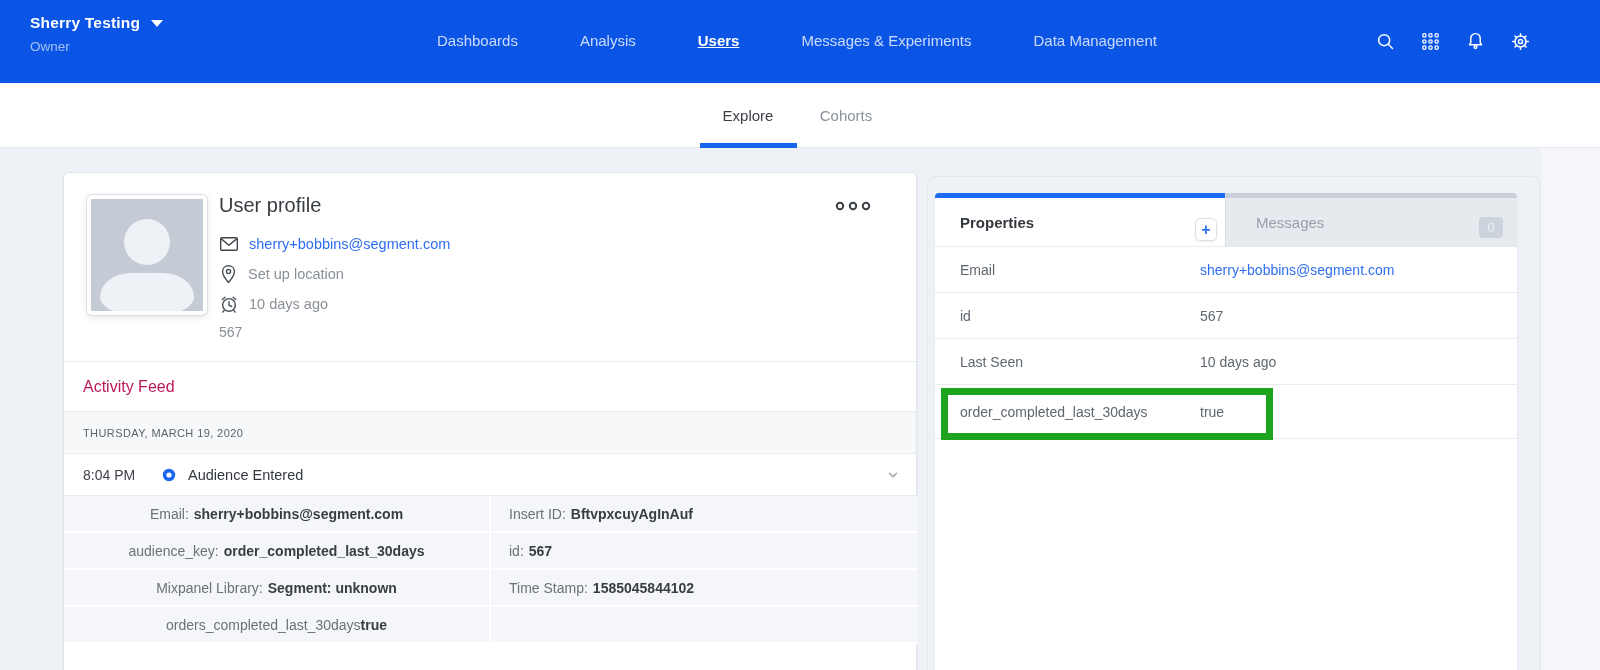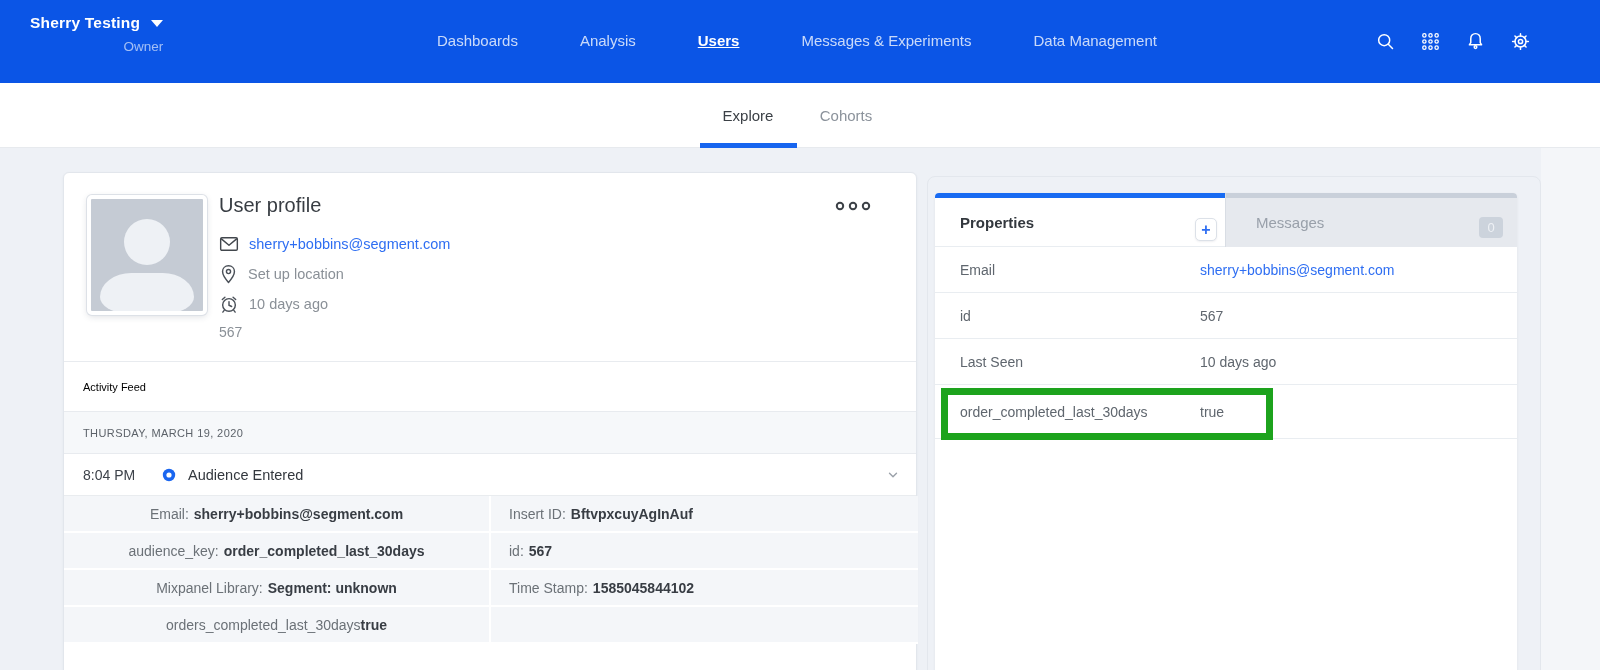--- a/index.html
+++ b/index.html
@@ -6,21 +6,21 @@
   html,body { width:1600px; height:670px; }
   body { font-family:"Liberation Sans", sans-serif; background:#eef1f6; }
   .screen { position:relative; width:1600px; height:670px; overflow:hidden; background:#eef1f6; }
 
   
   .topbar { position:absolute; left:0; top:0; width:1600px; height:83px; background:#0b55e6; }
   .brand { position:absolute; left:30px; top:14px; color:#fff; }
   .brand-row { display:flex; align-items:center; gap:11px; cursor:pointer; }
   .brand-name { font-size:15.5px; font-weight:bold; letter-spacing:.2px; }
   .caret-down { width:0; height:0; border-left:6px solid transparent; border-right:6px solid transparent; border-top:7px solid #ffffff; }
-  .brand-role { margin-top:7px; font-size:13.5px; color:rgba(255,255,255,.62);text-align:right; }
+  .brand-role { margin-top:7px; font-size:13.5px; color:rgba(255,255,255,.62); }
   .topnav { position:absolute; left:437px; top:0; height:81px; display:flex; align-items:center; gap:62px; }
   .topnav-item { font-size:15px; color:rgba(255,255,255,.78); cursor:pointer; white-space:nowrap; }
   .topnav-item.active { color:#ffffff; font-weight:bold;text-decoration:underline; }
   .top-icons { position:absolute; right:69px; top:0; height:83px; display:flex; align-items:center; gap:24px; }
   .top-icons svg { display:block; cursor:pointer; }
 
   
   .subtabs { position:absolute; left:0; top:83px; width:1600px; height:65px; background:#fff; border-bottom:1px solid #e7eaee; }
   .subtab { position:absolute; top:0; height:65px; width:96px; display:flex; align-items:center; justify-content:center; font-size:15px; cursor:pointer; }
   .subtab.explore { left:700px; color:#3b4046; }
@@ -36,21 +36,21 @@
   .profile-info { position:absolute; left:155px; top:21px; }
   .profile-title { font-size:20px; font-weight:500; color:#383d43; }
   .profile-row { display:flex; align-items:center; gap:10px; height:30px; margin-top:0; }
   .profile-rows { margin-top:12px; }
   .profile-row .ptext { font-size:14.5px; }
   .ptext.link { color:#2e6ef2; cursor:pointer; }
   .ptext.muted { color:#8a9097; }
   .profile-id { margin-top:5px; font-size:14px; color:#8a9097; }
   .ellipsis-btn { position:absolute; right:45px; top:28px; display:flex; gap:3px; cursor:pointer; }
   .section-divider { border-top:1px solid #e8ebef; }
-  .activity-header { height:49px; display:flex; align-items:center; padding-left:19px; font-size:11px; color:#000000; }
+  .activity-header { height:49px; display:flex; align-items:center; padding-left:19px; font-size:16px; color:#be185d; }
   .date-row { height:43px; background:#f6f8fa; border-top:1px solid #e8ebef; border-bottom:1px solid #e8ebef; display:flex; align-items:center; padding-left:19px; font-size:11px; font-weight:normal; letter-spacing:.4px; color:#5c6269; }
   .event-row { height:42px; display:flex; align-items:center; padding:0 16px 0 19px; border-bottom:1px solid #e9ecef; cursor:pointer; }
   .event-time { font-size:14px; color:#3d424a; width:62px; }
   .event-dot { margin-left:17px; }
   .event-name { margin-left:12px; font-size:14.5px; color:#33383e; }
   .event-chevron { margin-left:auto; }
   .event-props { display:grid; grid-template-columns:427px 427px; }
   .pcell { background:#f4f6f9; height:37px; display:flex; align-items:center; padding:0 18px; border-bottom:2px solid #ffffff; font-size:14px; white-space:nowrap; overflow:hidden; }
   .pcell.colL { border-right:2px solid #ffffff;justify-content:center; }
   .pcell .plabel { color:#6b7177; margin-right:5px; }

